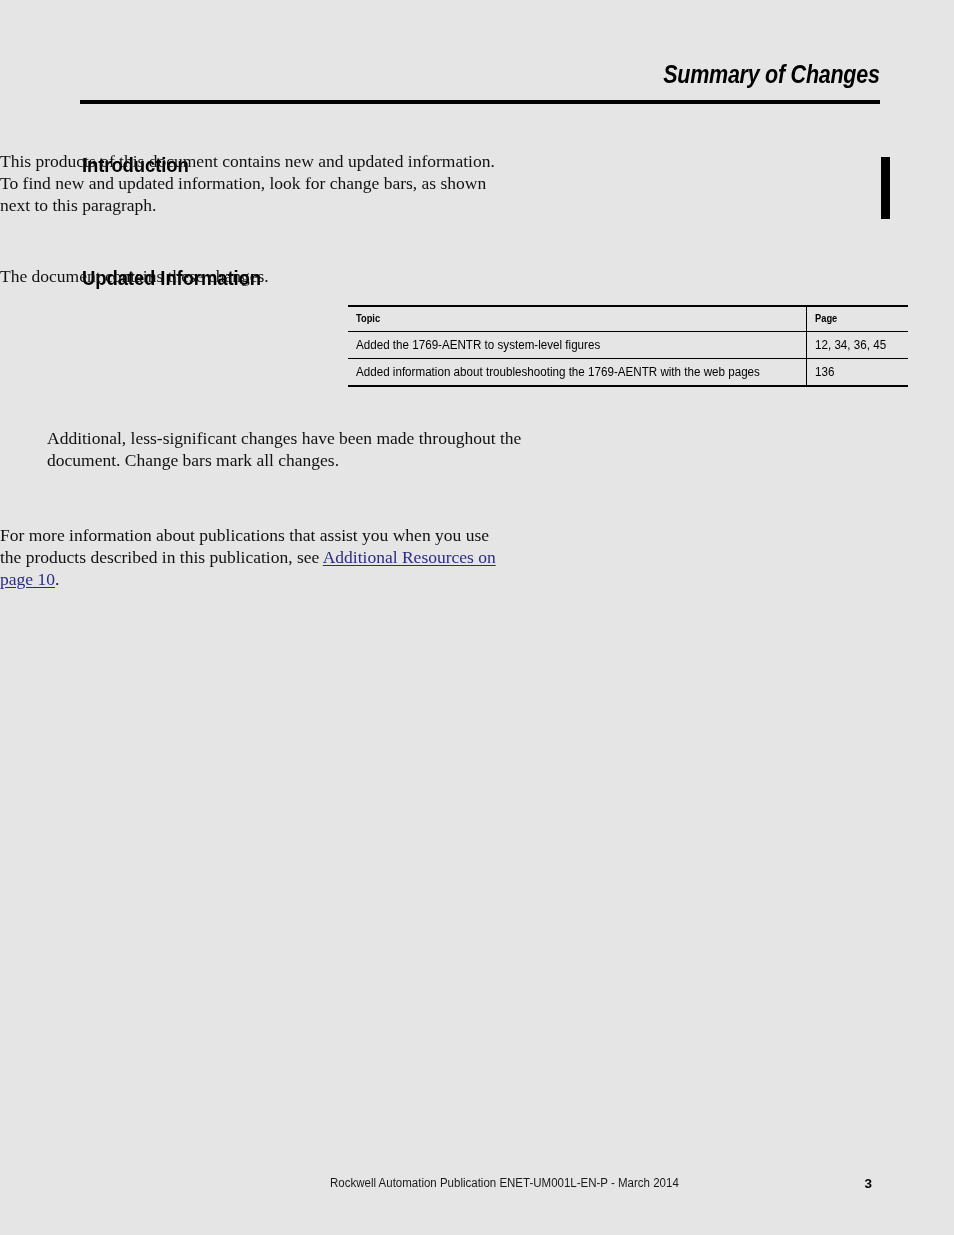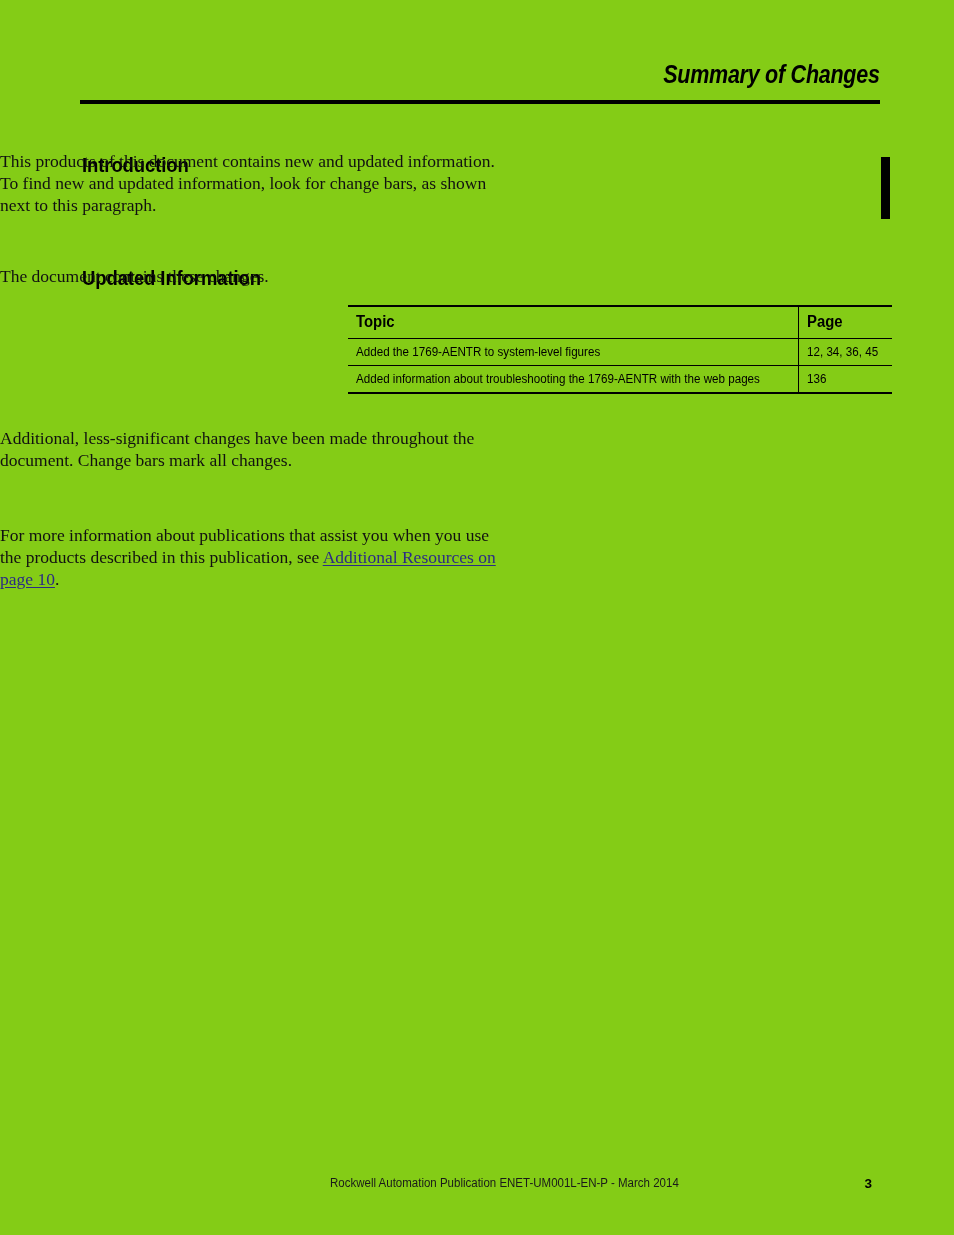--- a/index.html
+++ b/index.html
@@ -6,21 +6,21 @@
   html, body {
     margin: 0;
     padding: 0;
     background: #ffffff;
   }
 
   .page {
     position: relative;
     width: 954px;
     height: 1235px;
-    background: #84cc16;
+    background: #e5e5e5;
     overflow: hidden;
     font-family: "Liberation Serif", "DejaVu Serif", serif;
     color: #0d0d0d;
   }
 
   
   .page-header {
     position: absolute;
     left: 80px;
     top: 60px;
@@ -74,21 +74,21 @@
     width: 510px;
     font-family: "Liberation Serif", "DejaVu Serif", serif;
     font-size: 17.5px;
     line-height: 22px;
     color: #111111;
     margin: 0;
   }
 
   .para-intro { top: 150px; }
   .para-changes-lead { top: 265px; }
-  .para-additional { top: 427px; }
+  .para-additional { top: 427px; padding-left: 47px; }
   .para-more-info { top: 488px; margin-top: 36px; }
 
   .doc-link {
     color: #2b2b86;
     text-decoration: underline;
     text-underline-offset: 2px;
   }
 
   
   .change-bar {
@@ -108,31 +108,31 @@
     width: 524px;
     border-collapse: collapse;
     font-family: "Liberation Sans Narrow", "Liberation Sans", "DejaVu Sans", sans-serif;
     font-size: 12.5px;
     color: #000000;
   }
 
   .changes-table thead th {
     text-align: left;
     font-weight: bold;
-    font-size: 16px;
+    font-size: 10px;
     padding: 6px 8px 7px 8px;
     border-top: 2.5px solid #000000;
     border-bottom: 1.3px solid #000000;
     vertical-align: middle;
   }
 
   .changes-table tbody td {
     text-align: left;
     font-weight: normal;
-    padding: 6px 8px 6px 8px;
+    padding: 6px 16px 6px 8px;
     border-bottom: 1.3px solid #000000;
     vertical-align: middle;
     white-space: nowrap;
   }
 
   .changes-table tbody tr:last-child td {
     border-bottom: 2.5px solid #000000;
   }
 
   .col-topic { width: 365px; }

